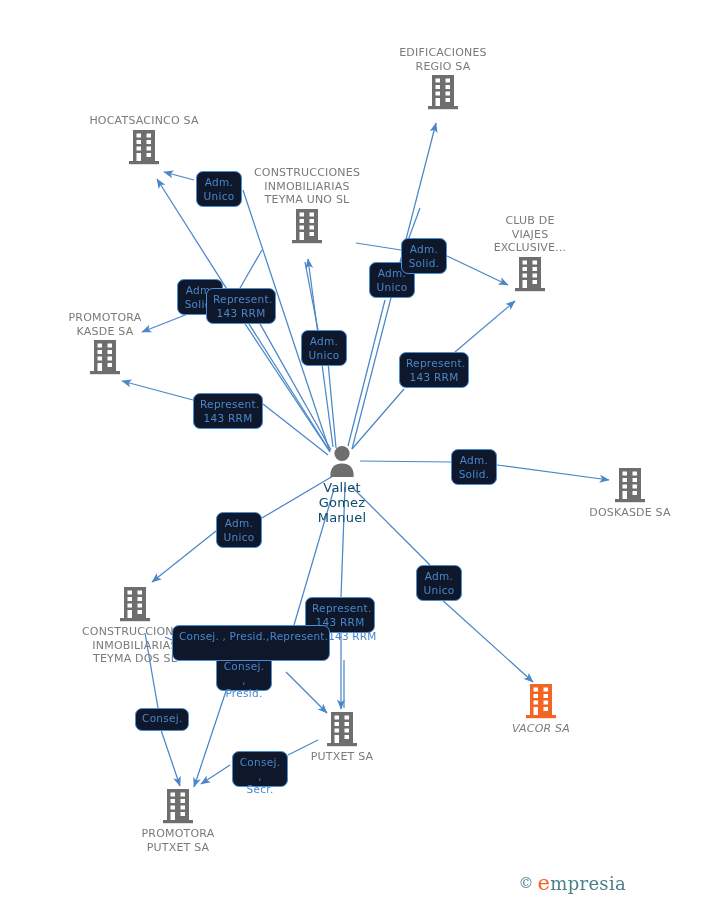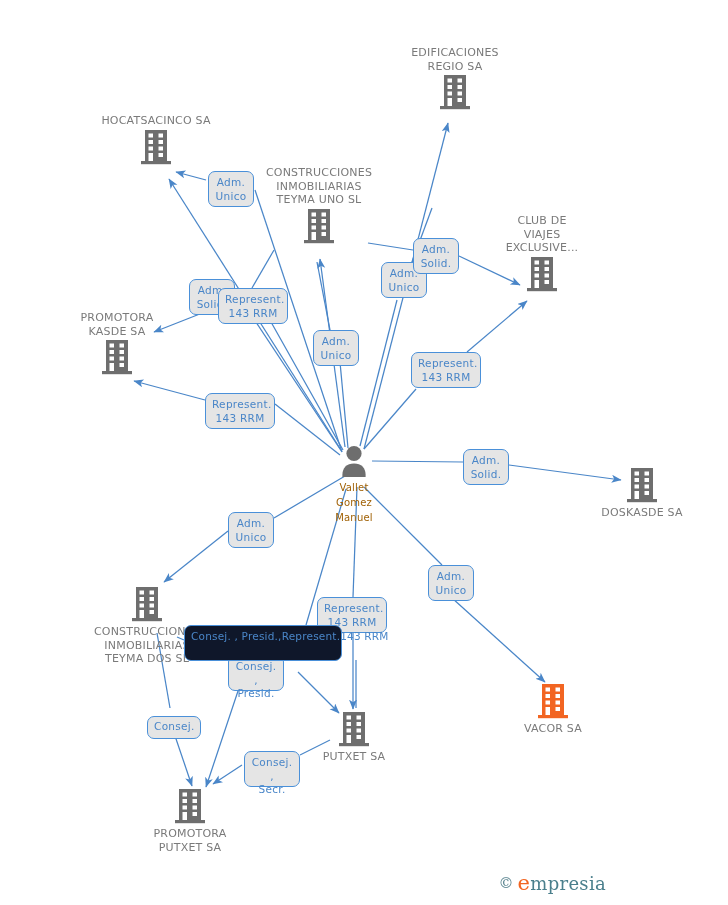--- a/index.html
+++ b/index.html
@@ -1,37 +1,37 @@
 <!DOCTYPE html>
 <html><head>
 <meta charset="utf-8">
 <style>
   html,body{margin:0;padding:0;background:#ffffff;}
   body{
     width:728px;height:905px;position:relative;overflow:hidden;
     font-family:"DejaVu Sans", sans-serif;
     -webkit-font-smoothing:antialiased;
   }
-  #graph{position:absolute;left:12px;top:0;width:604px;height:905px;}
+  #graph{position:absolute;left:0;top:0;width:604px;height:905px;padding-left:32px;}
   svg.layer{position:absolute;left:0;top:0;width:728px;height:905px;pointer-events:none;}
 
   
   .node{position:absolute;text-align:center;}
   .node .glyph{display:block;margin:0 auto;}
   .node .cap{
     display:block;margin-top:2px;
     font-size:11px;line-height:13.5px;color:#7a7a7a;
     letter-spacing:.2px;white-space:pre-line;
   }
-  .node.person .cap{font-size:10px;line-height:15px;color:#a16207;}
+  .node.person .cap{font-size:13px;line-height:15px;color:#0c4a6e;}
 
   
   .chip{
     position:absolute;
-    background:#e5e5e5;
+    background:#0f172a;
     border:1.4px solid #4a90d9;
     border-radius:7px;
     color:#4a86c8;
     font-size:10.5px;
     line-height:13.5px;
     letter-spacing:.3px;
     text-align:center;
     padding:4px 6px 5px 6px;
     box-sizing:border-box;
     white-space:pre-line;
@@ -282,21 +282,21 @@
           <rect x="19.5" y="12" width="4.5" height="4"></rect>
         <rect x="9.5" y="18.5" width="4.5" height="4"></rect>
           <rect x="19.5" y="18.5" width="4.5" height="4"></rect>
         <rect x="9.5" y="25" width="4.5" height="8"></rect>
           <rect x="19.5" y="25" width="4.5" height="4"></rect>
       </g>
     </svg>
     <span class="cap">PUTXET SA</span>
   </div>
 
-  <div class="node" style="left:481px;top:682px;width:120px;">
+  <div class="node" style="left:481px;top:682px;width:120px;font-style:italic;">
     <svg class="glyph" width="34" height="38" viewBox="0 0 34 38">
       <rect x="6" y="2" width="22" height="31" fill="#f26522"></rect>
       <rect x="2" y="33" width="30" height="3.2" fill="#f26522"></rect>
       <g fill="#ffffff">
         <rect x="9.5" y="5.5" width="4.5" height="4"></rect>
           <rect x="19.5" y="5.5" width="4.5" height="4"></rect>
         <rect x="9.5" y="12" width="4.5" height="4"></rect>
           <rect x="19.5" y="12" width="4.5" height="4"></rect>
         <rect x="9.5" y="18.5" width="4.5" height="4"></rect>
           <rect x="19.5" y="18.5" width="4.5" height="4"></rect>
@@ -357,21 +357,21 @@
   <div class="chip" style="left:216px;top:512px;width:46px;height:36px;">Adm.
 Unico</div>
   <div class="chip" style="left:416px;top:565px;width:46px;height:36px;">Adm.
 Unico</div>
   <div class="chip" style="left:305px;top:597px;width:70px;height:36px;z-index:3;">Represent.
 143 RRM</div>
   <div class="chip" style="left:216px;top:655px;width:56px;height:36px;z-index:2;">Consej. ,
 Presid.</div>
   <div class="chip wide" style="left:172px;top:625px;width:158px;height:36px;z-index:5;background:#0f172a;">Consej. ,
 Presid.,Represent.143 RRM</div>
-  <div class="chip" style="left:135px;top:708px;width:54px;height:23px;padding-top:3px;margin-top:8px;">Consej.</div>
+  <div class="chip" style="left:135px;top:708px;width:54px;height:23px;padding-top:3px;">Consej.</div>
   <div class="chip" style="left:232px;top:751px;width:56px;height:36px;">Consej. ,
 Secr.</div>
 
   <div id="watermark">
     <span class="c">©</span>
     <span class="brand"><span class="e">e</span><span>mpresia</span></span>
   </div>
 
 </div>
 

